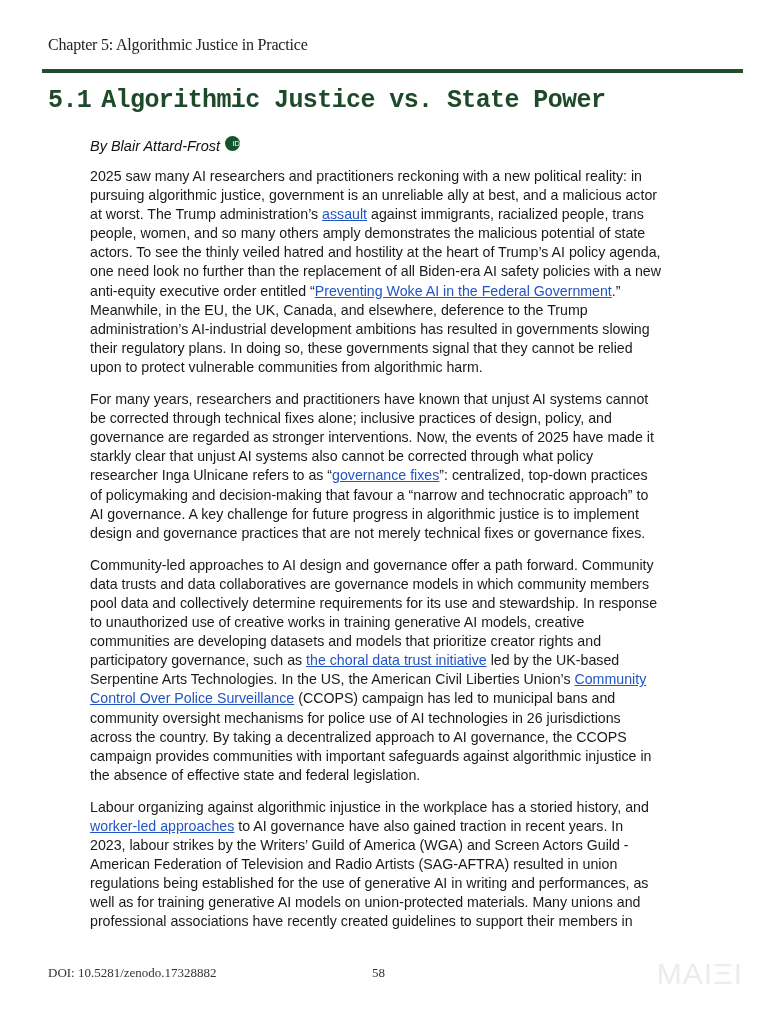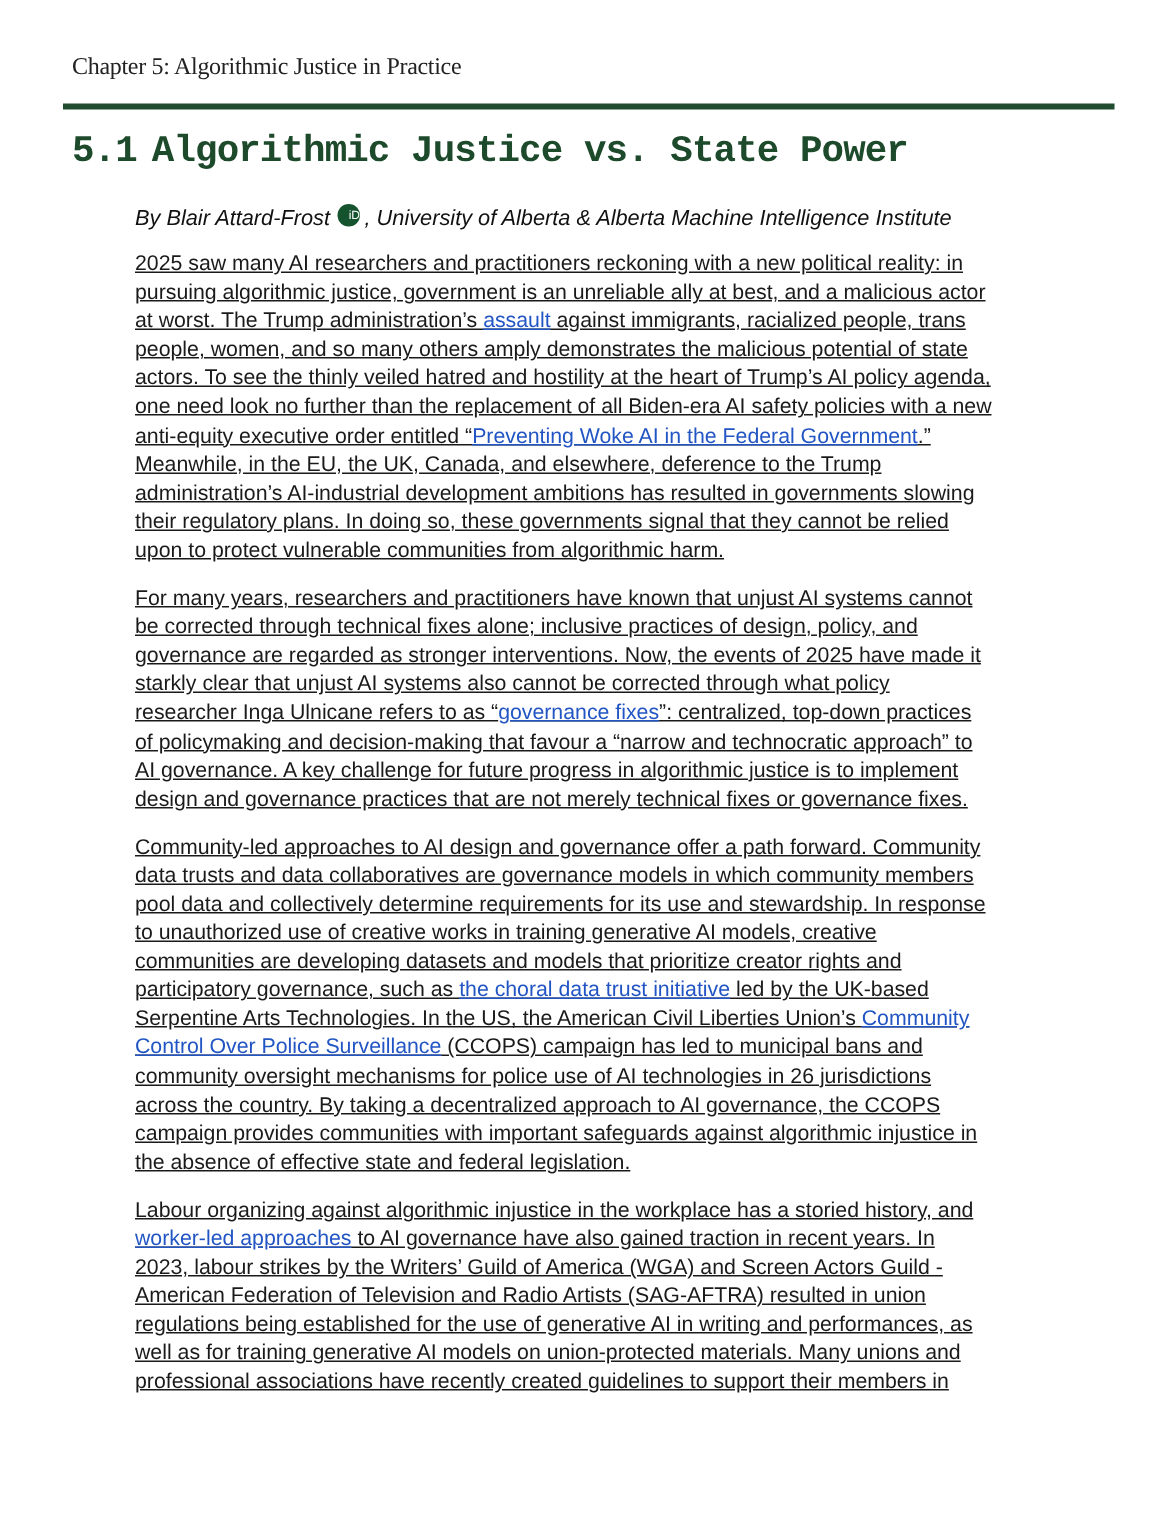--- a/index.html
+++ b/index.html
@@ -28,21 +28,21 @@
   .orcid {
     display: inline-block; width: 15px; height: 15px; border-radius: 50%;
     background: #14532d; color: #fff; font-size: 8px; font-style: normal;
     text-align: right; line-height: 15px; margin: 0 3px 0 5px; position: relative; top: -3px;
   }
   .body {
     position: absolute; left: 90px; width: 590px; top: 167px;
     font-family: "Liberation Sans", "DejaVu Sans", sans-serif;
     font-size: 14.2px; line-height: 19.1px; color: #1a1a1a;
   }
-  .body p { margin: 0 18px 13px 0; text-decoration: underline; }
+  .body p { margin: 0 18px 13px 0; }
   a.lnk { color: #2255c4; text-decoration: underline; }
   .footer {
     position: absolute; left: 48px; top: 963px; right: 40px; height: 30px;
     font-family: "Liberation Serif", "DejaVu Serif", serif; font-size: 13px; color: #333;
   }
   .doi { position: absolute; left: 0; top: 2px; }
   .pagenum { position: absolute; left: 324px; top: 2px; }
   .logo {
     position: absolute; right: 0; top: -6px;
     font-family: "Liberation Sans", "DejaVu Sans", sans-serif;
@@ -59,26 +59,30 @@
   </div>
   <div class="rule"></div>
 
   <h1 class="title">
     <span class="num">5.1</span><span>Algorithmic Justice vs. State Power</span>
   </h1>
 
   <div class="byline">
     <span>By Blair Attard-Frost</span>
     <span class="orcid">iD</span>
-    <span>, University of Alberta &amp; Alberta Machine Intelligence Institute</span>
   </div>
 
   <div class="body">
     <p><span>2025 saw many AI researchers and practitioners reckoning with a new political reality: in pursuing algorithmic justice, government is an unreliable ally at best, and a malicious actor at worst. The Trump administration’s </span><a class="lnk">assault</a><span> against immigrants, racialized people, trans people, women, and so many others amply demonstrates the malicious potential of state actors. To see the thinly veiled hatred and hostility at the heart of Trump’s AI policy agenda, one need look no further than the replacement of all Biden-era AI safety policies with a new anti-equity executive order entitled “</span><a class="lnk">Preventing Woke AI in the Federal Government</a><span>.” Meanwhile, in the EU, the UK, Canada, and elsewhere, deference to the Trump administration’s AI-industrial development ambitions has resulted in governments slowing their regulatory plans. In doing so, these governments signal that they cannot be relied upon to protect vulnerable communities from algorithmic harm.</span></p>
 
     <p><span>For many years, researchers and practitioners have known that unjust AI systems cannot be corrected through technical fixes alone; inclusive practices of design, policy, and governance are regarded as stronger interventions. Now, the events of 2025 have made it starkly clear that unjust AI systems also cannot be corrected through what policy researcher Inga Ulnicane refers to as “</span><a class="lnk">governance fixes</a><span>”: centralized, top-down practices of policymaking and decision-making that favour a “narrow and technocratic approach” to AI governance. A key challenge for future progress in algorithmic justice is to implement design and governance practices that are not merely technical fixes or governance fixes.</span></p>
 
     <p><span>Community-led approaches to AI design and governance offer a path forward. Community data trusts and data collaboratives are governance models in which community members pool data and collectively determine requirements for its use and stewardship. In response to unauthorized use of creative works in training generative AI models, creative communities are developing datasets and models that prioritize creator rights and participatory governance, such as </span><a class="lnk">the choral data trust initiative</a><span> led by the UK-based Serpentine Arts Technologies. In the US, the American Civil Liberties Union’s </span><a class="lnk">Community Control Over Police Surveillance</a><span> (CCOPS) campaign has led to municipal bans and community oversight mechanisms for police use of AI technologies in 26 jurisdictions across the country. By taking a decentralized approach to AI governance, the CCOPS campaign provides communities with important safeguards against algorithmic injustice in the absence of effective state and federal legislation.</span></p>
 
     <p><span>Labour organizing against algorithmic injustice in the workplace has a storied history, and </span><a class="lnk">worker-led approaches</a><span> to AI governance have also gained traction in recent years. In 2023, labour strikes by the Writers’ Guild of America (WGA) and Screen Actors Guild - American Federation of Television and Radio Artists (SAG-AFTRA) resulted in union regulations being established for the use of generative AI in writing and performances, as well as for training generative AI models on union-protected materials. Many unions and professional associations have recently created guidelines to support their members in</span></p>
   </div>
 
+  <div class="footer">
+    <span class="doi">DOI: 10.5281/zenodo.17328882</span>
+    <span class="pagenum">58</span>
+    <span class="logo">MAIΞI</span>
+  </div>
 </div>
 
 </body></html>

